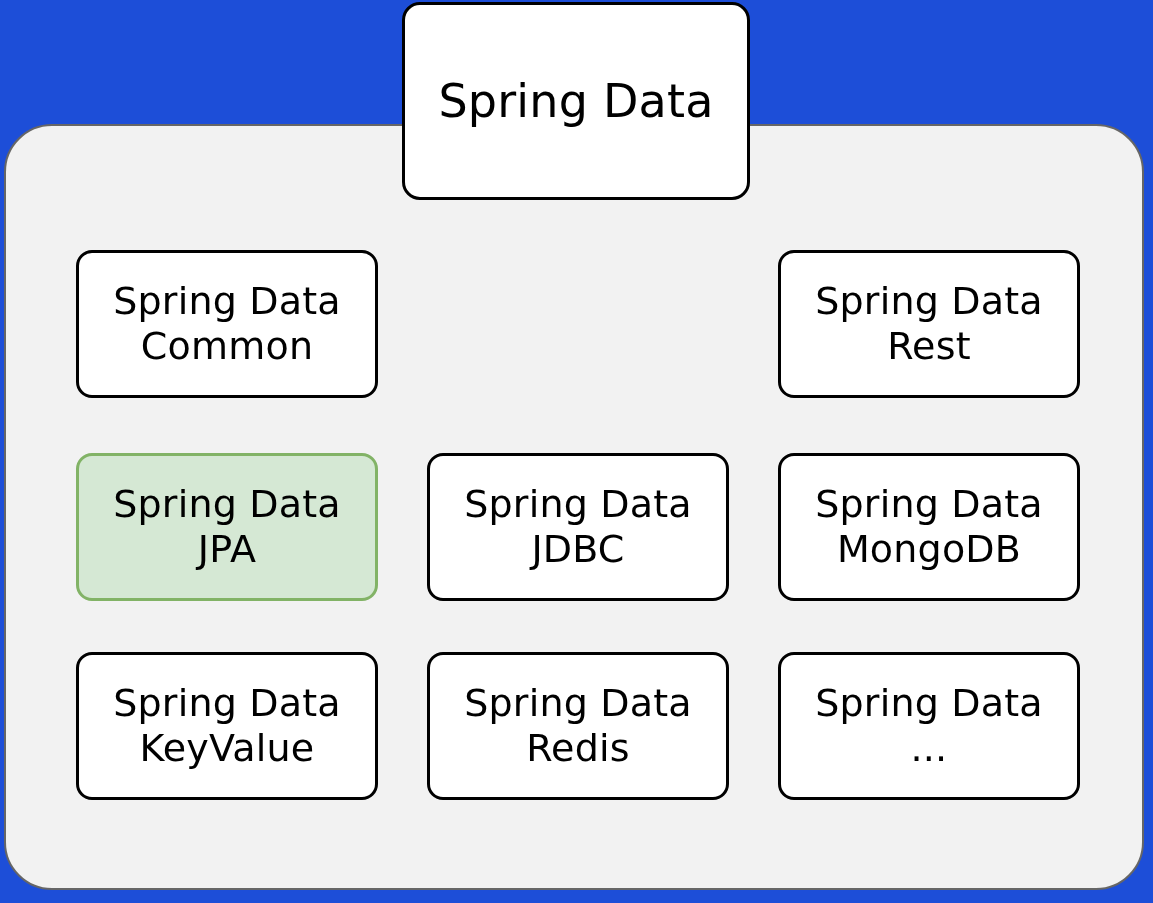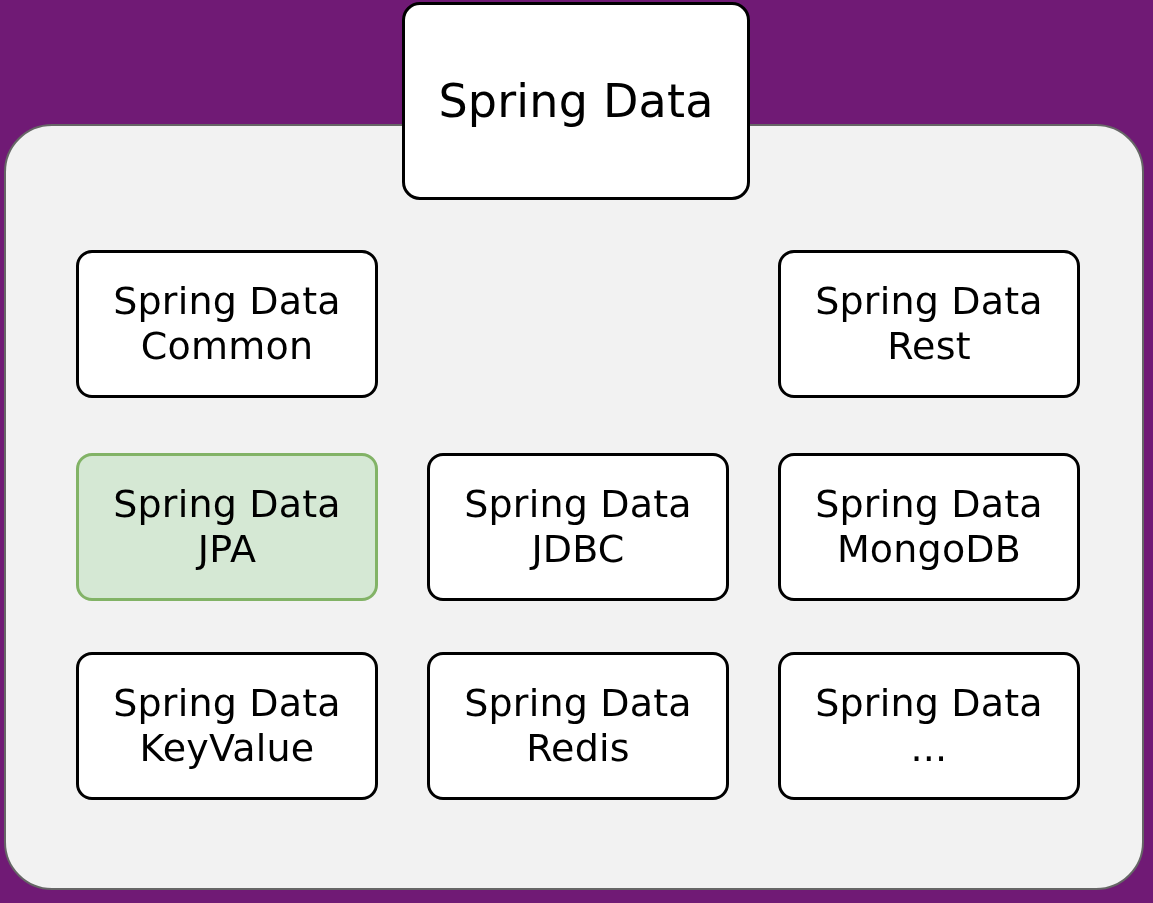--- a/index.html
+++ b/index.html
@@ -11,21 +11,21 @@
     width: 1153px;
     height: 903px;
     overflow: hidden;
     font-family: "DejaVu Sans", sans-serif;
   }
 
   #canvas {
     position: relative;
     width: 1153px;
     height: 903px;
-    background: #701a75;
+    background: #1d4ed8;
   }
 
   
   .group-container {
     position: absolute;
     left: 4px;
     top: 124px;
     width: 1140px;
     height: 766px;
     box-sizing: border-box;

